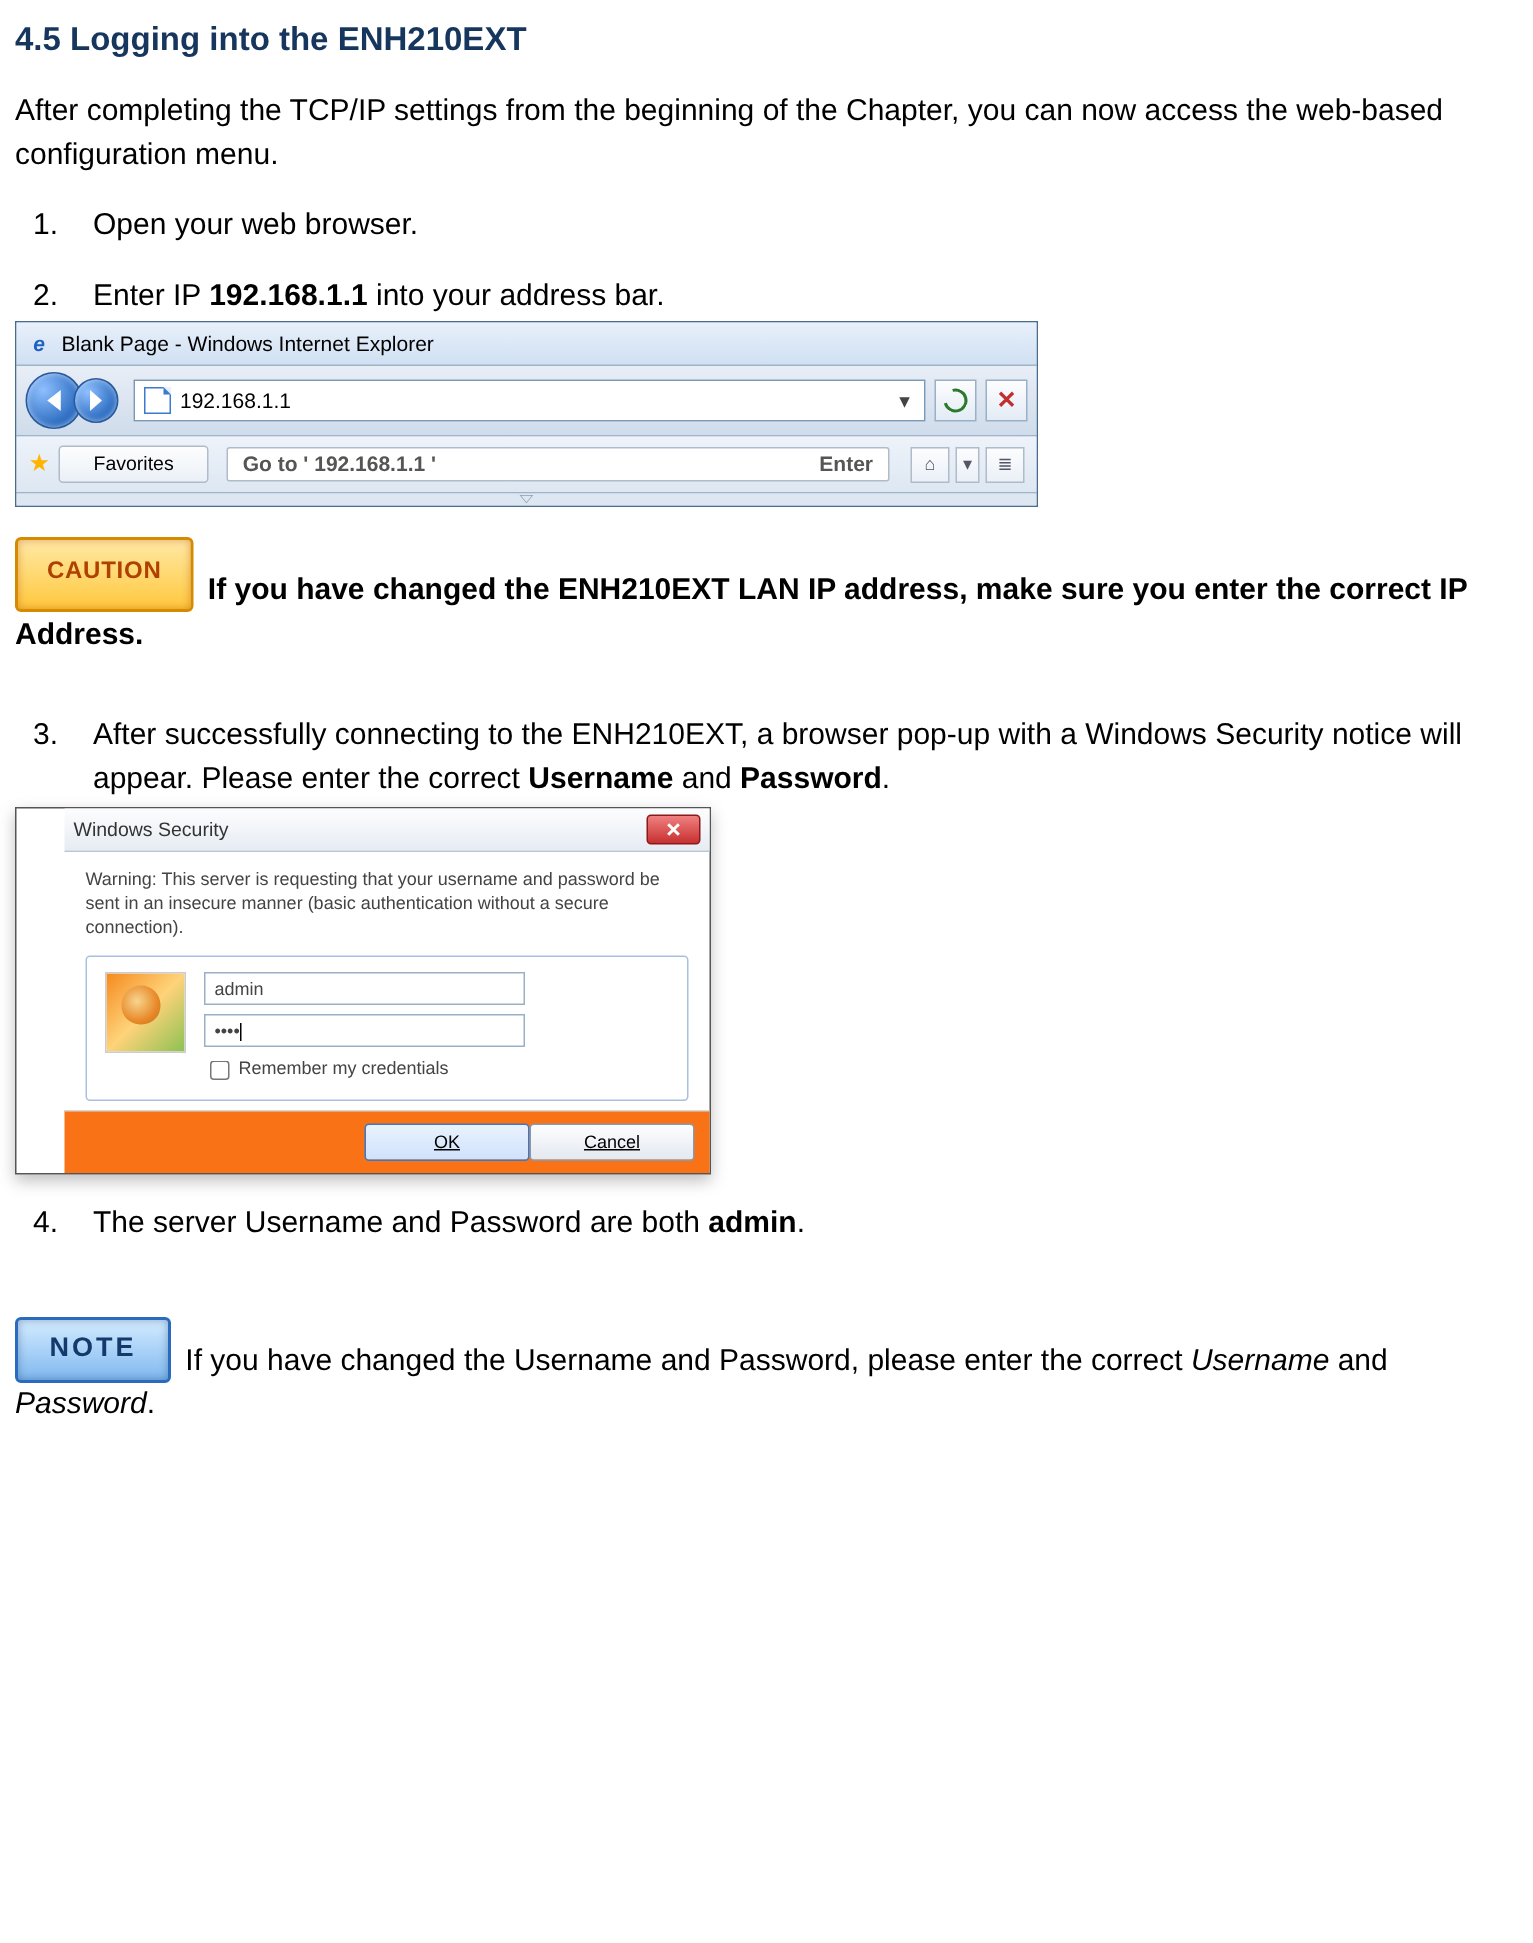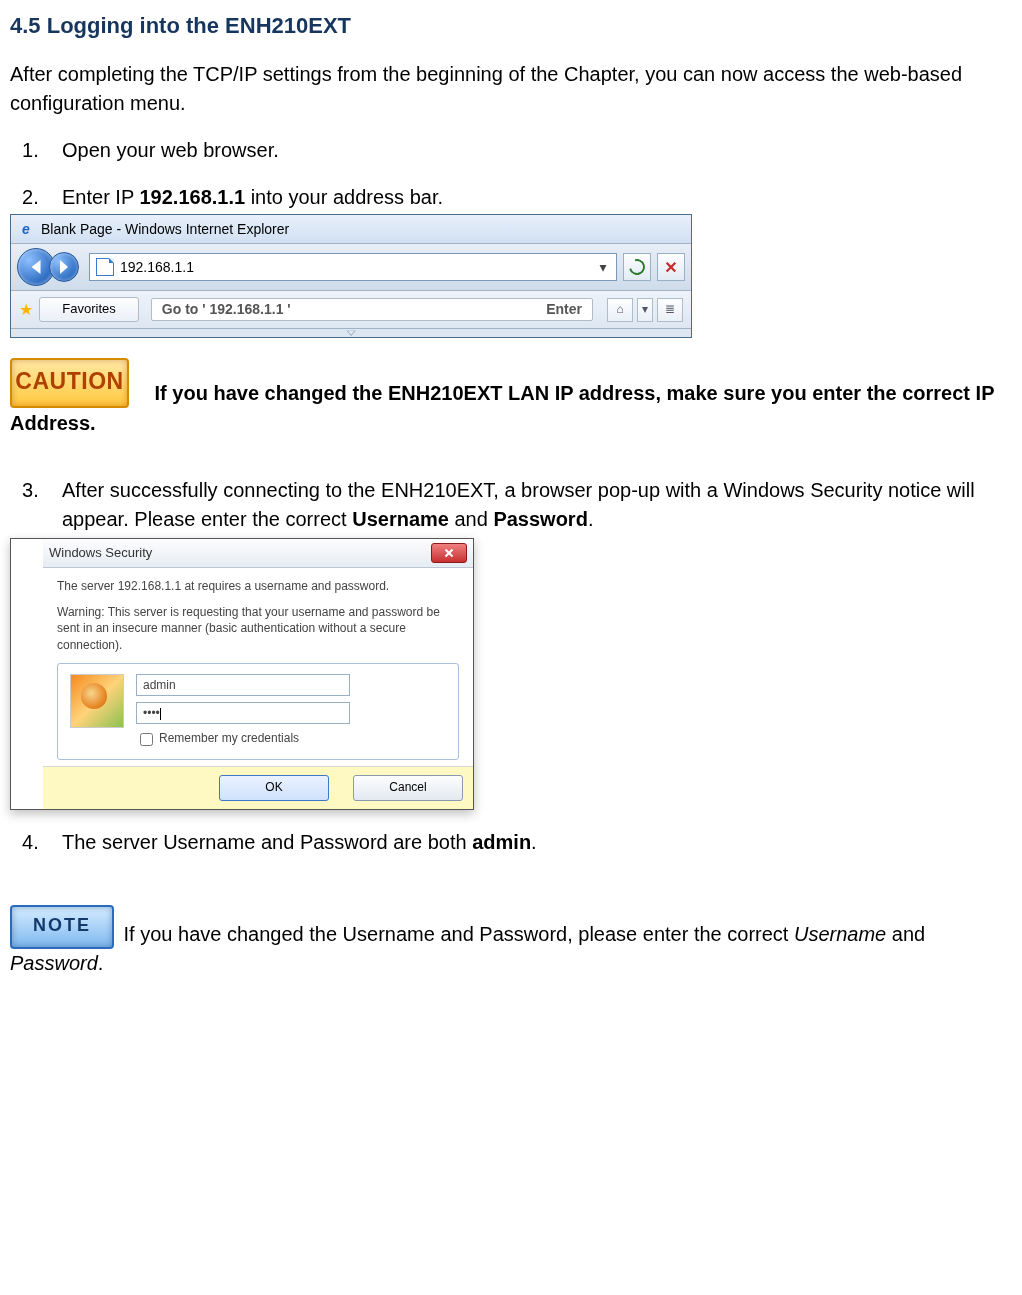--- a/index.html
+++ b/index.html
@@ -120,23 +120,23 @@
   }
   .ie-underline .chev{color:#8aa0b6;font-size:12px;transform:scaleY(0.6);}
   
   .caution-wrap{display:block;line-height:1.5;}
   .caution-badge{
     display:inline-block;vertical-align:bottom;
     width:115px;height:46px;
     background:linear-gradient(#ffe9a5,#ffc83d);
     border:2px solid #d48b00;border-radius:4px;
     text-align:center;color:#b04000;font-weight:bold;
-    font-size:23px;line-height:42px;letter-spacing:0.5px;
+    font-size:16px;line-height:42px;letter-spacing:0.5px;
     box-shadow: inset 0 0 6px rgba(176,64,0,0.4);
-    margin-right:20px;
+    margin-right:4px;
   }
   
   .note-badge{
     display:inline-block;vertical-align:bottom;
     width:100px;height:40px;
     background:linear-gradient(#d4ecff,#7fb8ef);
     border:2px solid #2a6bc0;border-radius:4px;
     text-align:center;color:#133a6b;font-weight:bold;
     font-size:18px;line-height:36px;letter-spacing:2px;
     box-shadow: inset 0 0 6px rgba(20,60,110,0.4);
@@ -181,22 +181,22 @@
     background:radial-gradient(circle at 40% 40%,#f7d58e 0%,#e88a2a 60%,#c46b12 100%);
     border-radius:50% 50% 48% 48%;}
   .cred-fields{flex:1;}
   .cred-input{
     width:200px;border:1px solid #9ab0c6;padding:2px 6px;font-size:12px;
     margin-bottom:6px;display:block;background:#fff;
   }
   .cred-check{display:flex;align-items:flex-start;font-size:12px;color:#444;}
   .cred-check input{margin-right:6px;width:13px;height:13px;}
   .sec-btnrow{
-    background:#fef9c3;border-top:1px solid #d8d8d8;
-    padding:8px 10px;display:flex;justify-content:flex-end;gap:24px;
+    background:#f97316;border-top:1px solid #d8d8d8;
+    padding:8px 10px;display:flex;justify-content:flex-end;gap:0;text-decoration:underline;
   }
   .winbtn{
     font-size:12px;padding:3px 18px;border:1px solid #8a9aac;
     border-radius:3px;background:linear-gradient(#fdfdfe,#e3e9f0);
     min-width:72px;text-align:center;
   }
   .winbtn.primary{border:1px solid #3c78c8;background:linear-gradient(#eaf2ff,#cfe1fb);}
   .italic{font-style:italic;}
 </style>
 </head>
@@ -264,21 +264,20 @@
   <li>
     <span>After successfully connecting to the ENH210EXT, a browser pop-up with a Windows Security notice will appear. Please enter the correct </span><strong>Username</strong><span> and </span><strong>Password</strong><span>.</span>
 
     
     <div class="sec-dialog" style="margin-left:-52px;">
       <div class="sec-title">
         <span>Windows Security</span>
         <span class="sec-close"></span>
       </div>
       <div class="sec-body">
-        <p>The server 192.168.1.1 at  requires a username and password.</p>
         <p>Warning: This server is requesting that your username and password be sent in an insecure manner (basic authentication without a secure connection).</p>
         <div class="cred-box">
           <div class="cred-img"></div>
           <div class="cred-fields">
             <div class="cred-input">admin</div>
             <div class="cred-input"><span>••••</span><span style="border-left:1px solid #000;display:inline-block;height:12px;vertical-align:middle;"></span></div>
             <label class="cred-check">
               <input type="checkbox" style="">
               <span>Remember my credentials</span>
             </label>

